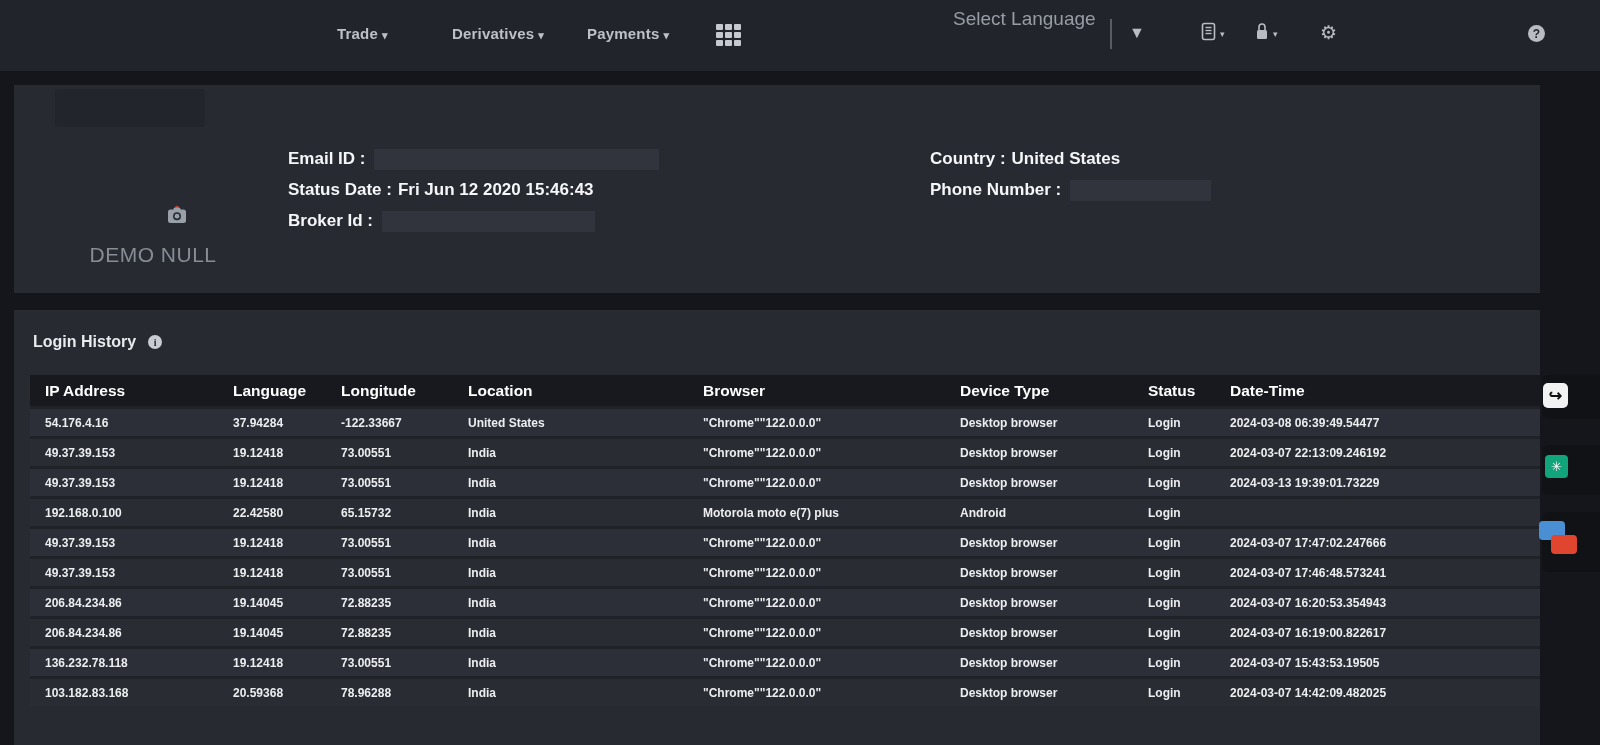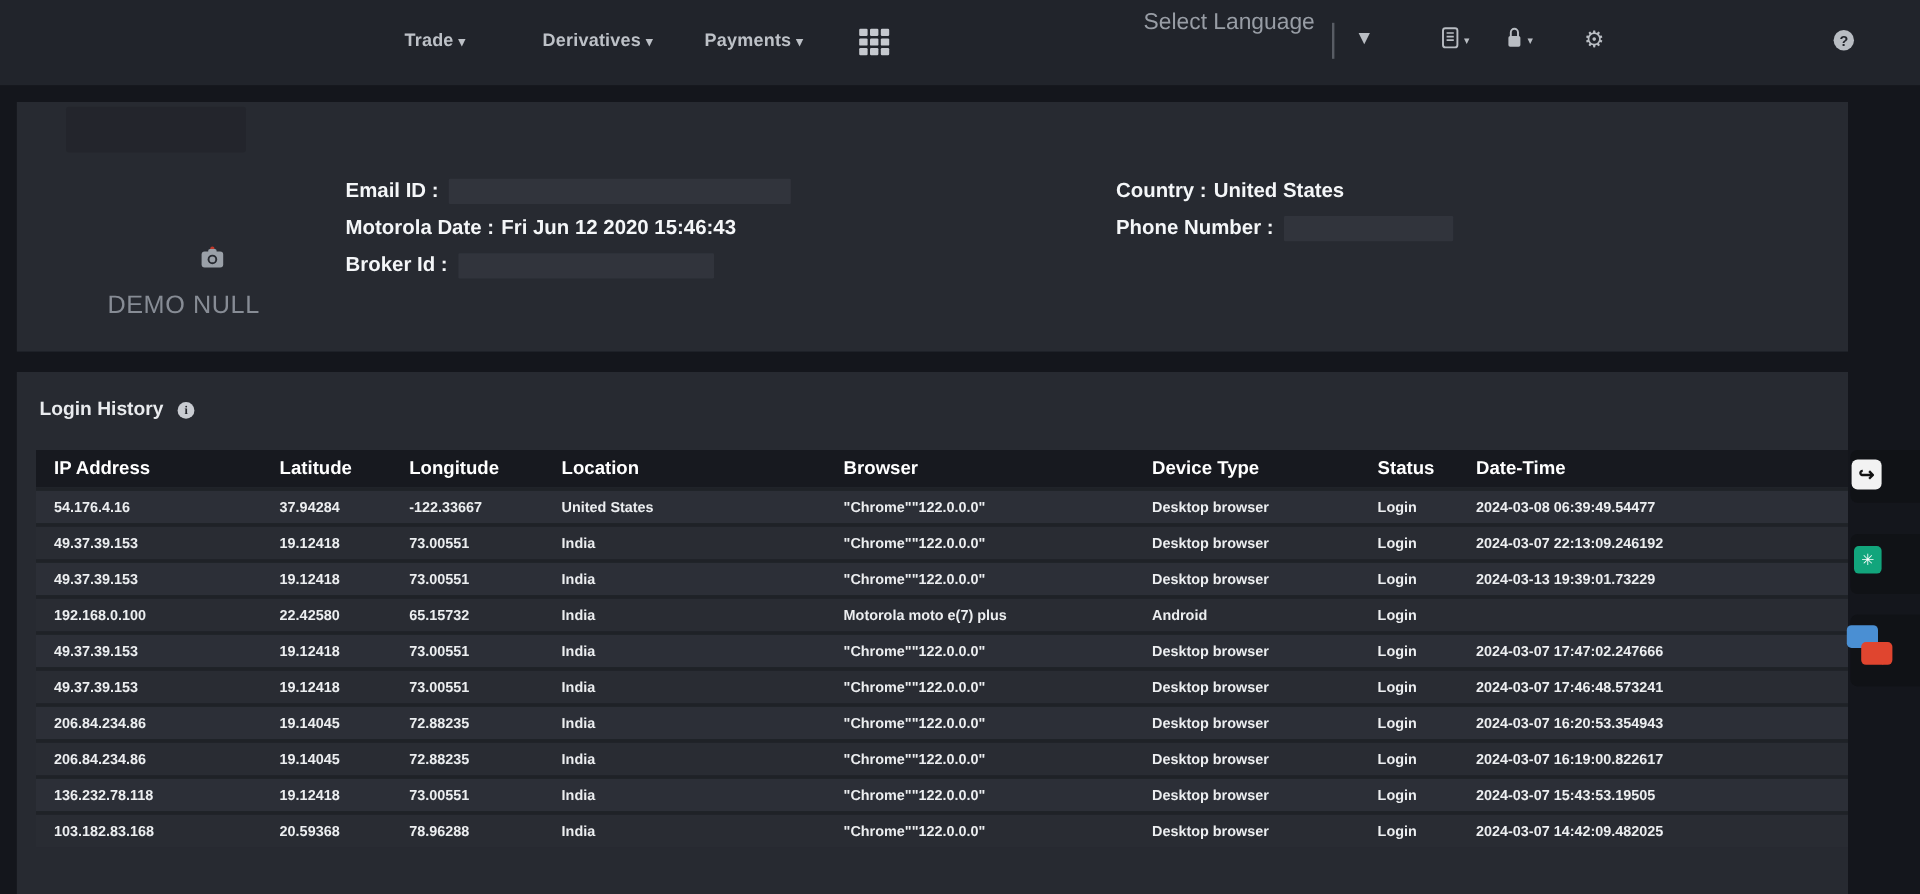--- a/index.html
+++ b/index.html
@@ -123,21 +123,21 @@
     </svg>
   </div>
   <div class="profile-name">DEMO NULL</div>
 
   <div class="fields fields-left">
     <div class="field-row">
       <span>Email ID :</span>
       <span class="redact-box rb-email"></span>
     </div>
     <div class="field-row">
-      <span>Motorola Date :</span>
+      <span>Status Date :</span>
       <span class="field-val">Fri Jun 12 2020 15:46:43</span>
     </div>
     <div class="field-row">
       <span>Broker Id :</span>
       <span class="redact-box rb-broker"></span>
     </div>
   </div>
 
   <div class="fields fields-right">
     <div class="field-row">
@@ -153,21 +153,21 @@
 
 <div class="card login-card">
   <div class="lh-head">
     <div class="lh-title">Login History</div>
     <div class="info-circle">i</div>
   </div>
 
   <div class="table">
     <div class="t-row t-header">
       <div>IP Address</div>
-      <div>Latitude</div>
+      <div>Language</div>
       <div>Longitude</div>
       <div>Location</div>
       <div>Browser</div>
       <div>Device Type</div>
       <div>Status</div>
       <div>Date-Time</div>
     </div>
     <div class="t-body">
         <div class="t-row">
         <div>54.176.4.16</div>

